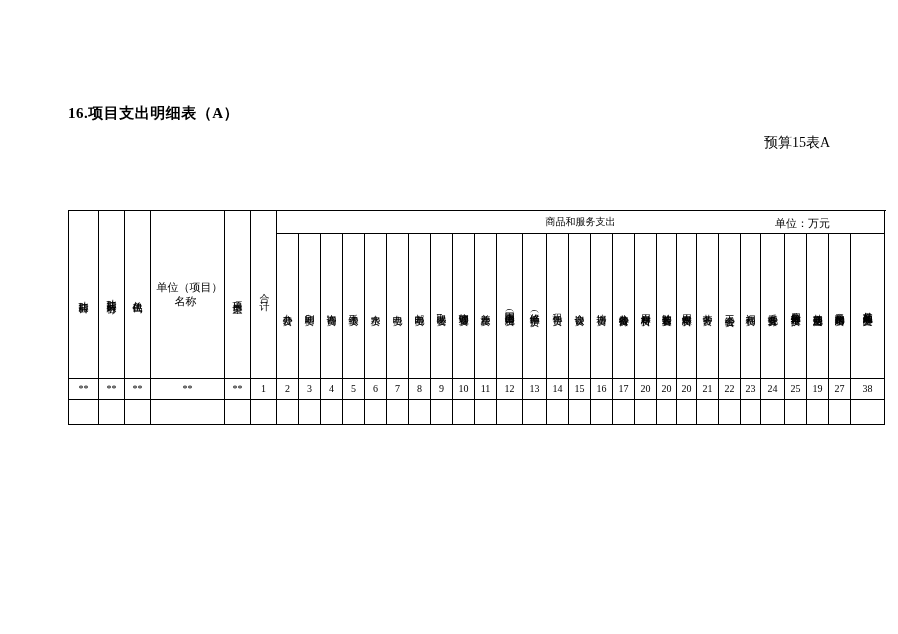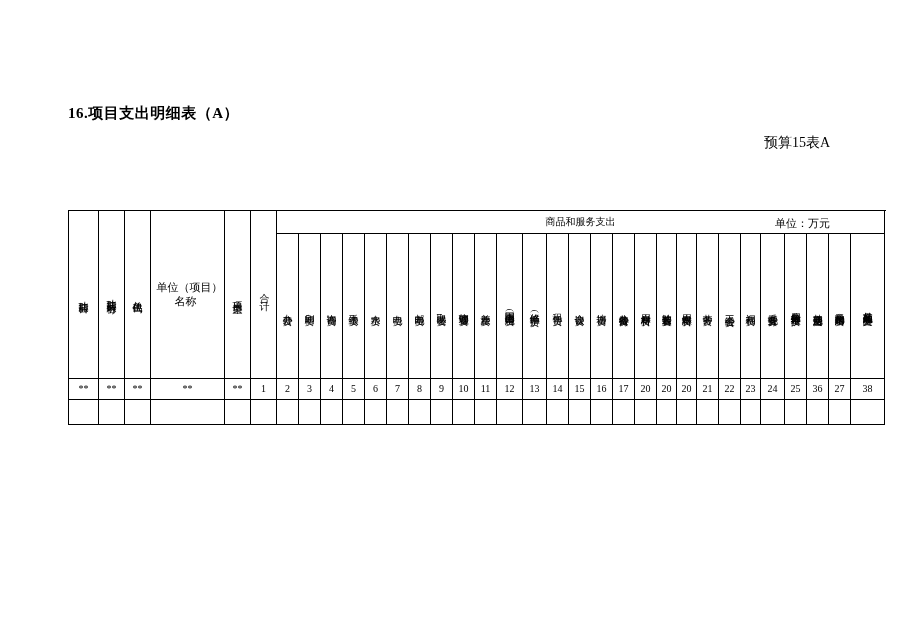--- a/index.html
+++ b/index.html
@@ -248,21 +248,21 @@
       <td>16</td>
       <td>17</td>
       <td>20</td>
       <td>20</td>
       <td>20</td>
       <td>21</td>
       <td>22</td>
       <td>23</td>
       <td>24</td>
       <td>25</td>
-      <td>36</td>
+      <td>19</td>
       <td>27</td>
       <td>38</td>
     </tr>
 
     <tr class="blank-row">
       <td></td>
       <td></td>
       <td></td>
       <td></td>
       <td></td>

